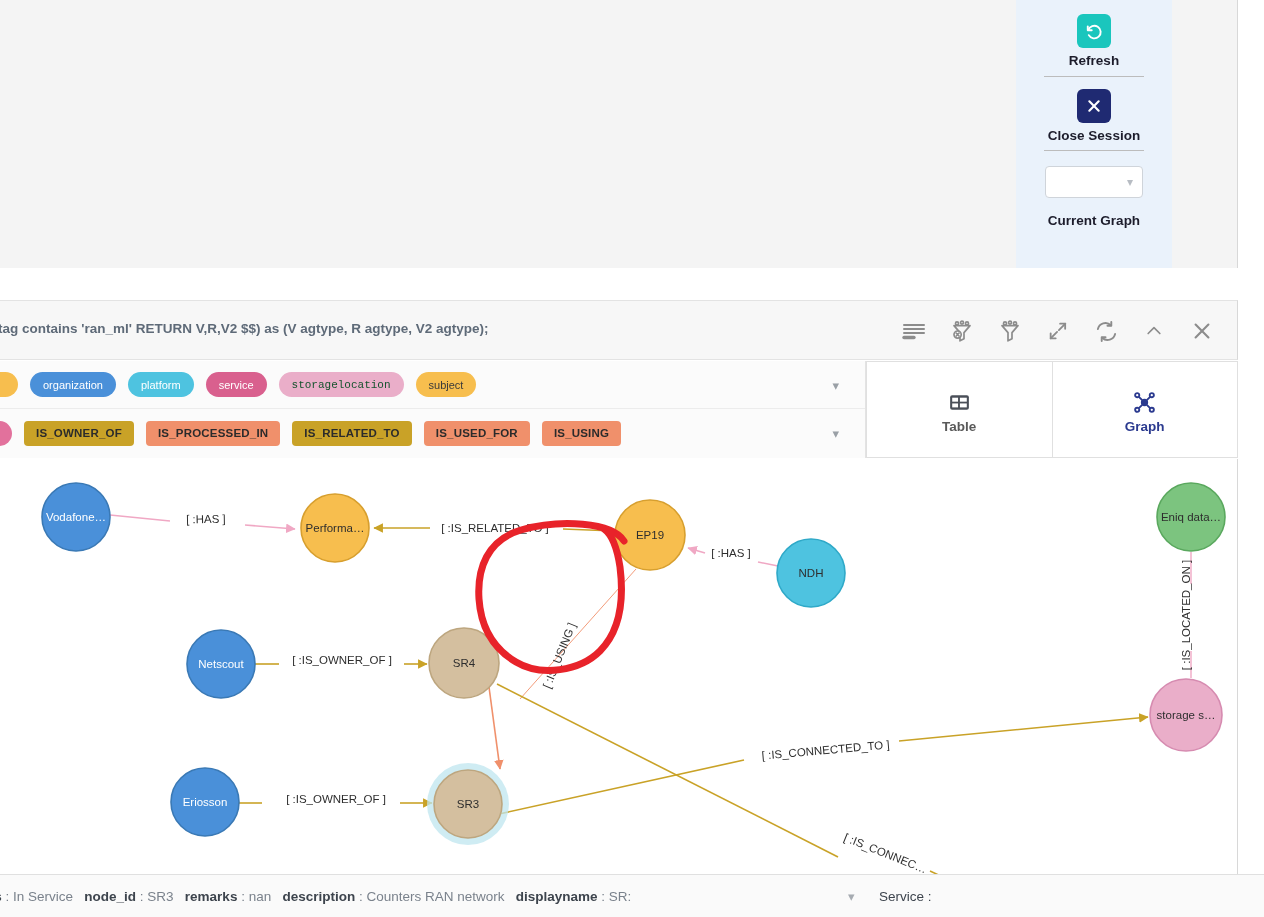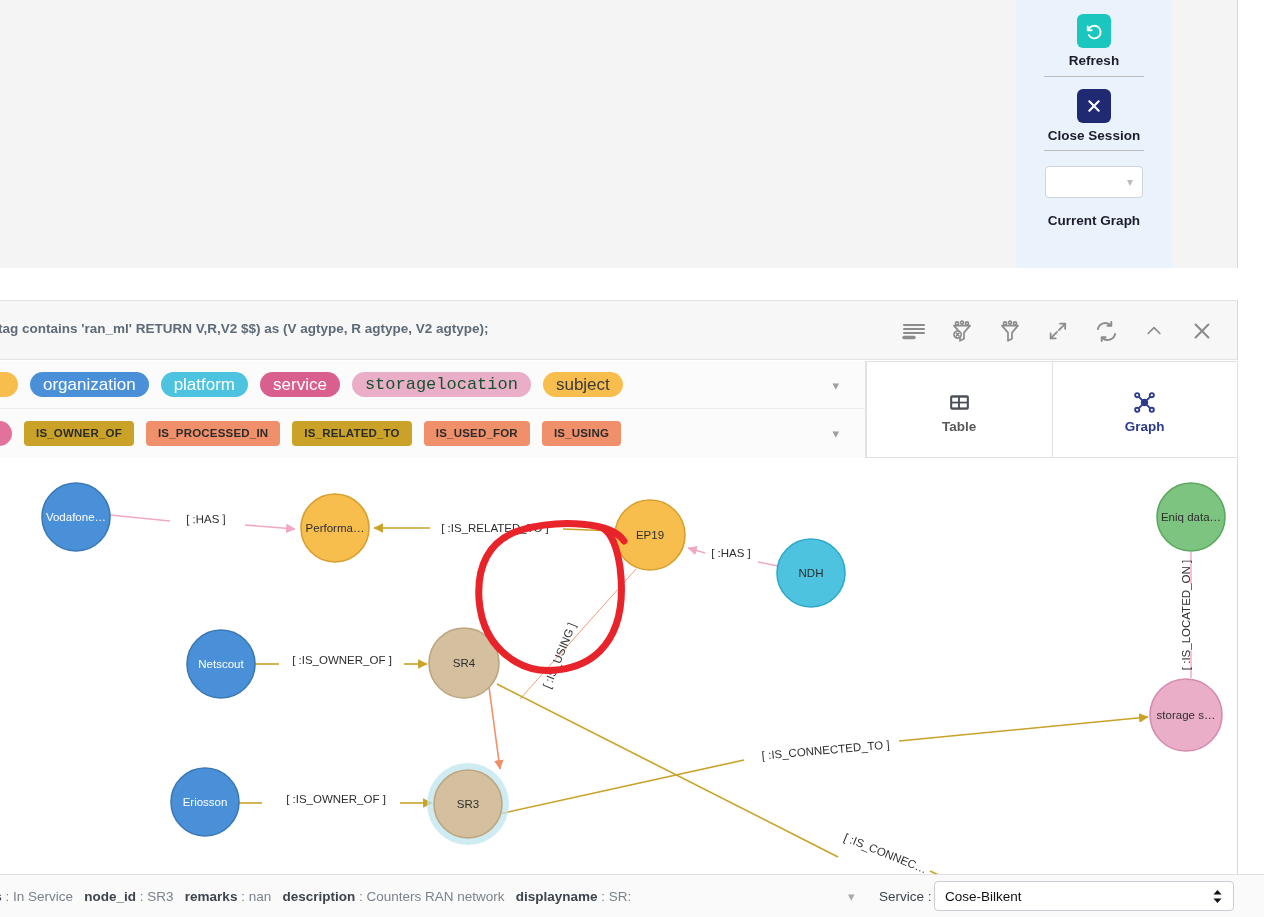--- a/index.html
+++ b/index.html
@@ -85,21 +85,21 @@
   }
   .chip-row {
     position: relative; height: 48px; display: flex; align-items: center;
     padding-left: 0px; gap: 12px;
     border-bottom: 1px solid #ececec;
   }
   .chip-row:last-child { border-bottom: none; }
   .chip {
     height: 25px; padding: 0 13px; border-radius: 13px;
     display: inline-flex; align-items: center; justify-content: center;
-    font-size: 17px; color: #ffffff; white-space: nowrap; cursor: pointer;
+    font-size: 11px; color: #ffffff; white-space: nowrap; cursor: pointer;
     font-weight: normal;
   }
   .chip.cut { margin-left: -22px; }
   .rchip {
     height: 25px; padding: 0 12px; border-radius: 4px;
     display: inline-flex; align-items: center; justify-content: center;
     font-size: 11.5px; color: #2b2b2b; white-space: nowrap; cursor: pointer;
     font-weight: bold; letter-spacing: .2px;
   }
   .rchip.cut { margin-left: -18px; }
@@ -410,24 +410,15 @@
       <path id="annotation-path" d="M624 82 C612 63, 560 60, 521 71 C487 81, 477 110, 479 140
                C481 170, 494 190, 516 203 C541 218, 580 212, 600 192
                C620 172, 624 140, 620 108 C617 88, 611 75, 604 70" fill="none" stroke="#e8232a" stroke-width="7" stroke-linecap="round" stroke-linejoin="round"></path>
     </svg>
   </div>
 
   <div class="status-bar">
     <div class="status-text" id="status-text"><b>us</b><span> : In Service&nbsp;&nbsp;&nbsp;</span><b>node_id</b><span> : SR3&nbsp;&nbsp;&nbsp;</span><b>remarks</b><span> : nan&nbsp;&nbsp;&nbsp;</span><b>description</b><span> : Counters RAN network&nbsp;&nbsp;&nbsp;</span><b>displayname</b><span> : SR:</span></div>
     <span class="status-chev">▾</span>
     <span class="layout-lbl">Service :</span>
-    <div class="layout-select">
-      <span class="layout-val">Cose-Bilkent</span>
-      <span class="stepper">
-        <svg width="11" height="15" viewBox="0 0 11 15">
-          <path d="M5.5 1 L9.5 5.5 H1.5 Z" fill="#111"></path>
-          <path d="M5.5 14 L9.5 9.5 H1.5 Z" fill="#111"></path>
-        </svg>
-      </span>
-    </div>
   </div>
 
 </div>
 
 </body></html>

